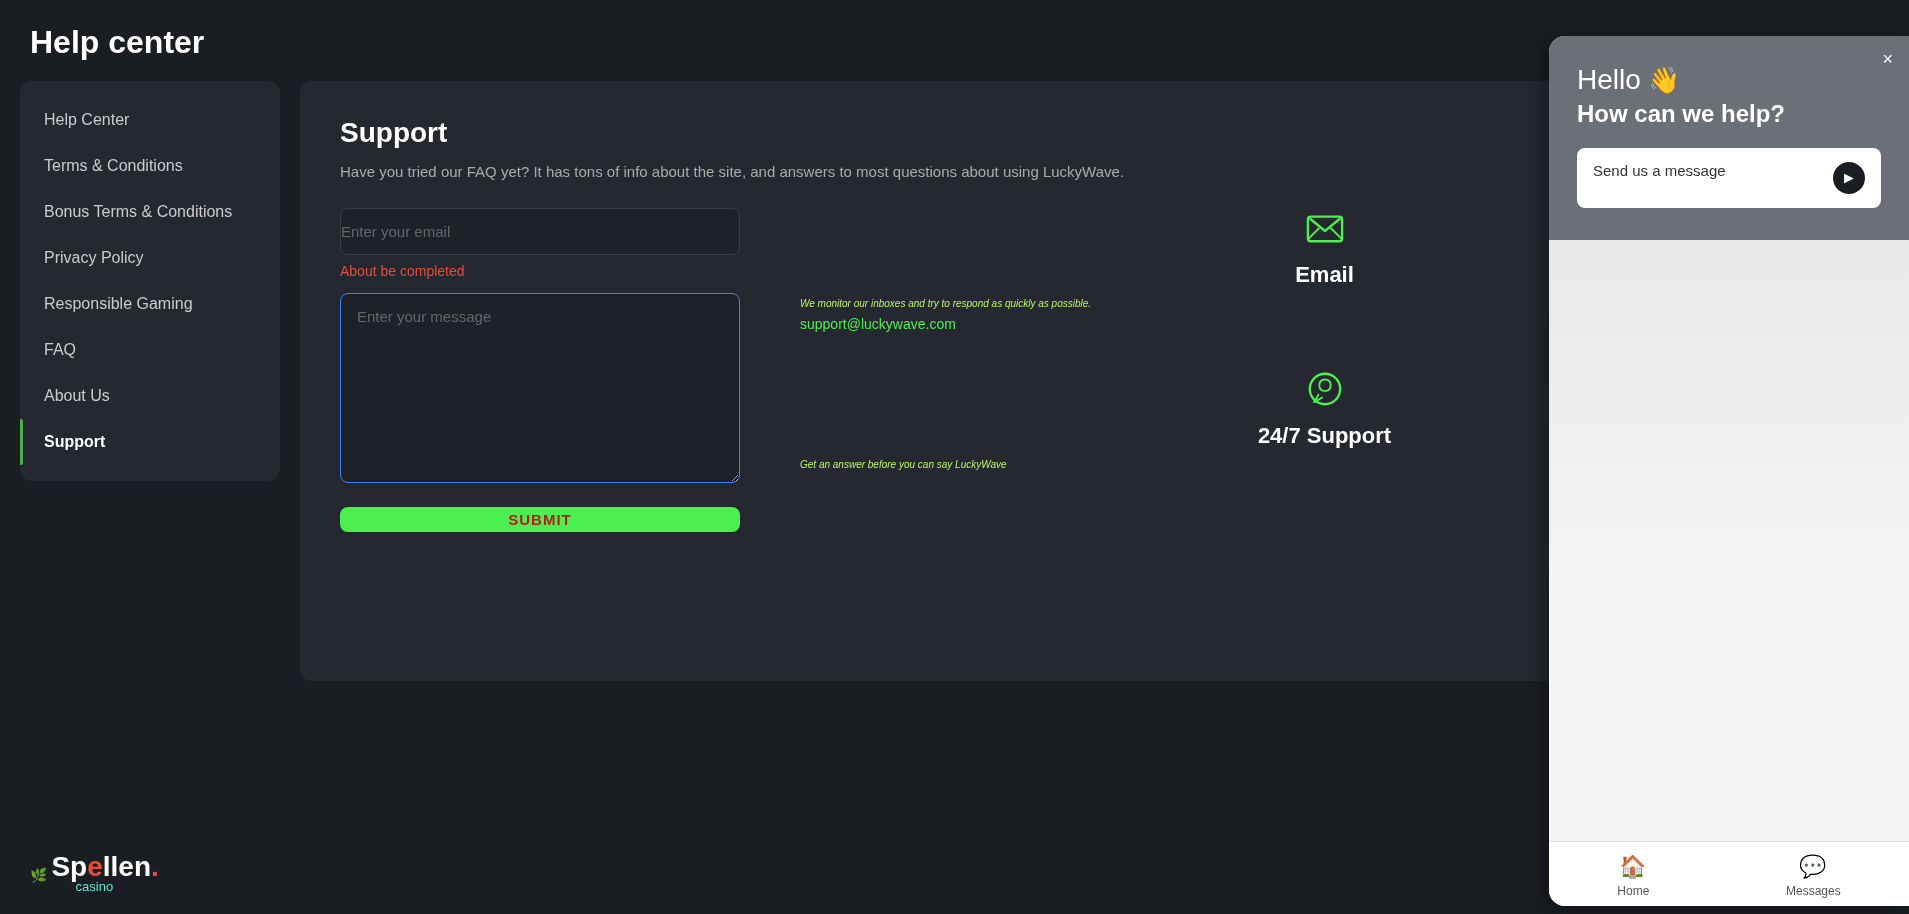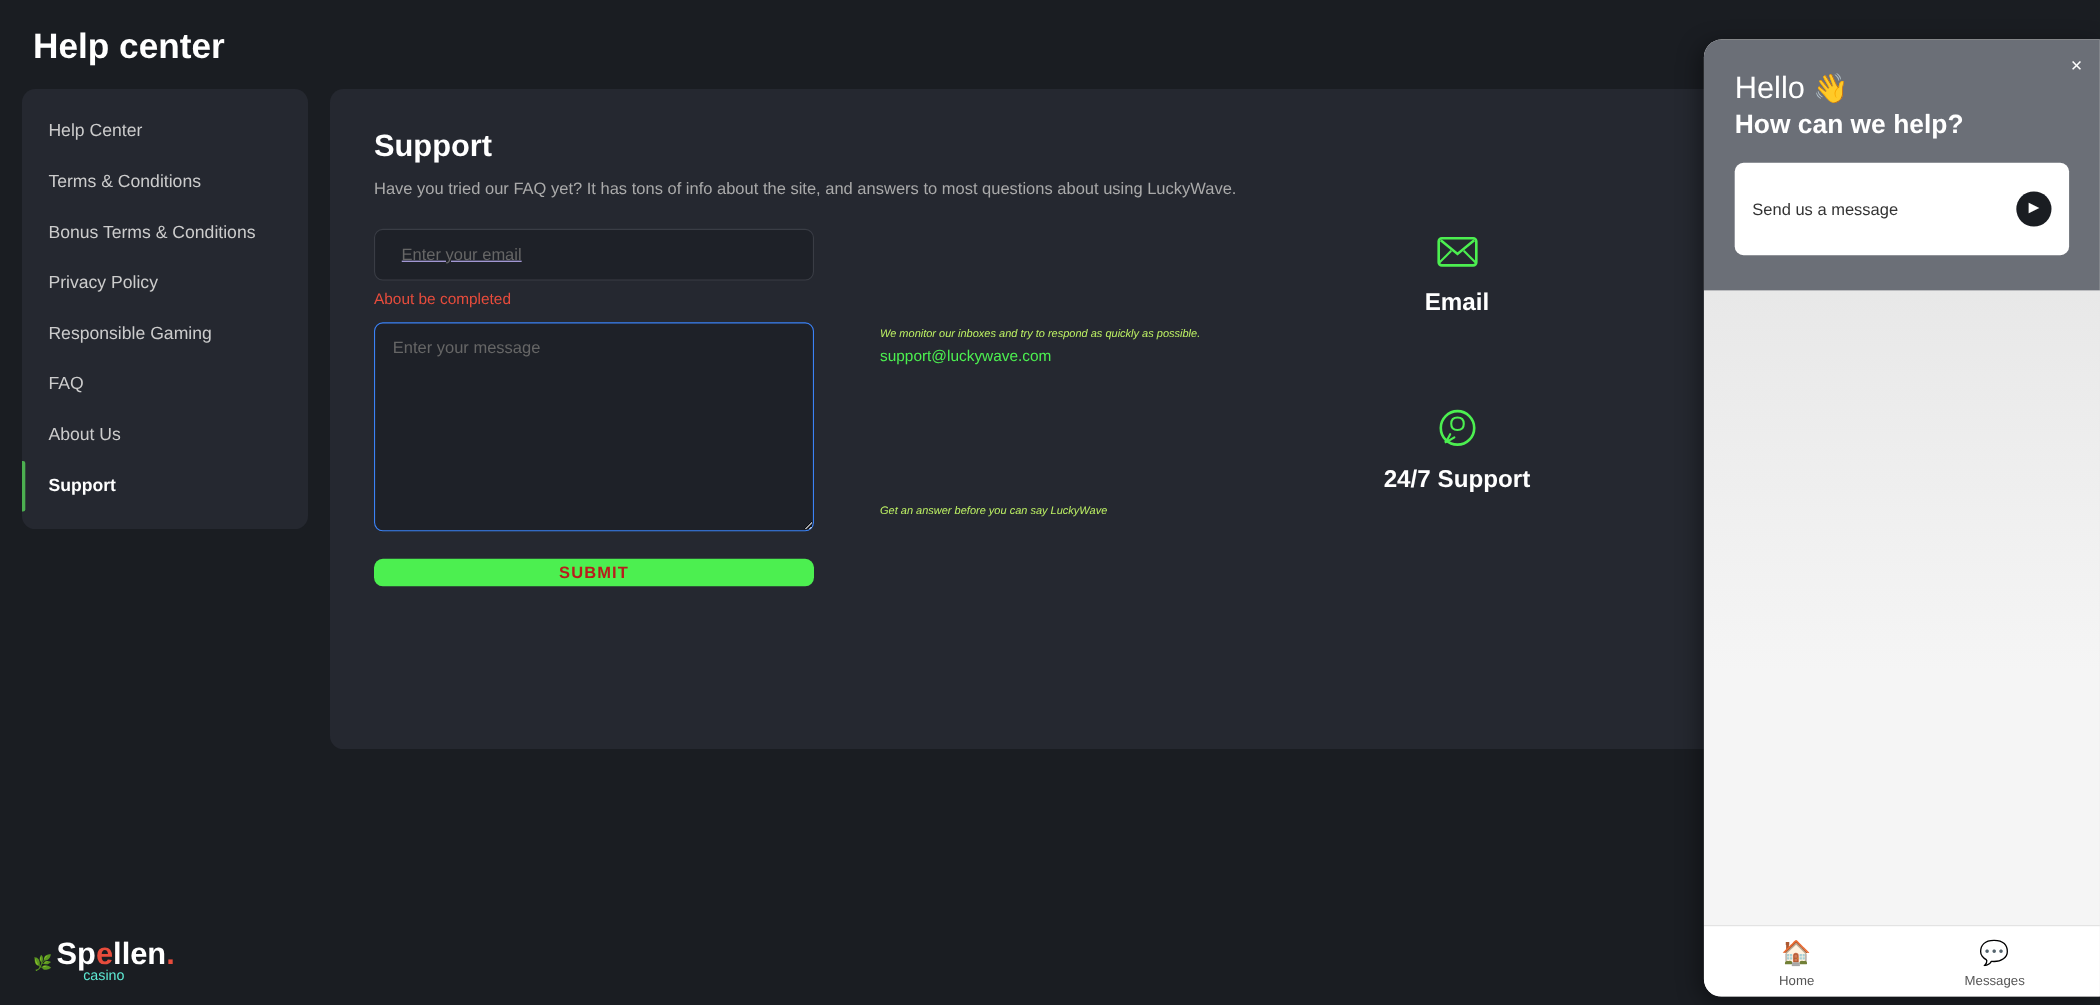--- a/index.html
+++ b/index.html
@@ -98,26 +98,25 @@
 
     .form-right {
       flex: 1;
     }
 
     .email-input {
       width: 100%;
       background: #1e2128;
       border: 1px solid #3a3d45;
       border-radius: 8px;
-      padding: 14px 24px;
-      color: #c4b5fd;
+      padding: 14px 0;
+      color: #14b8a6;
       font-size: 15px;
       outline: none;
       margin-bottom: 8px;
-      text-decoration: underline;
     }
 
     .email-input::placeholder {
       color: #666;
     }
 
     .error-text {
       color: #e74c3c;
       font-size: 14px;
       margin-bottom: 14px;
@@ -275,23 +274,23 @@
       font-size: 24px;
       font-weight: bold;
       color: #fff;
       margin-bottom: 20px;
     }
 
     .chat-send-btn {
       background: #fff;
       border: none;
       border-radius: 8px;
-      padding: 26px 16px;
-      display: flex;
-      align-items: center;
+      padding: 14px 16px;
+      display: flex;
+      align-items: flex-start;
       justify-content: space-between;
       width: 100%;
       cursor: pointer;
       font-size: 15px;
       color: #333;
     }
 
     .chat-send-arrow {
       background: #1a1d22;
       color: #fff;

